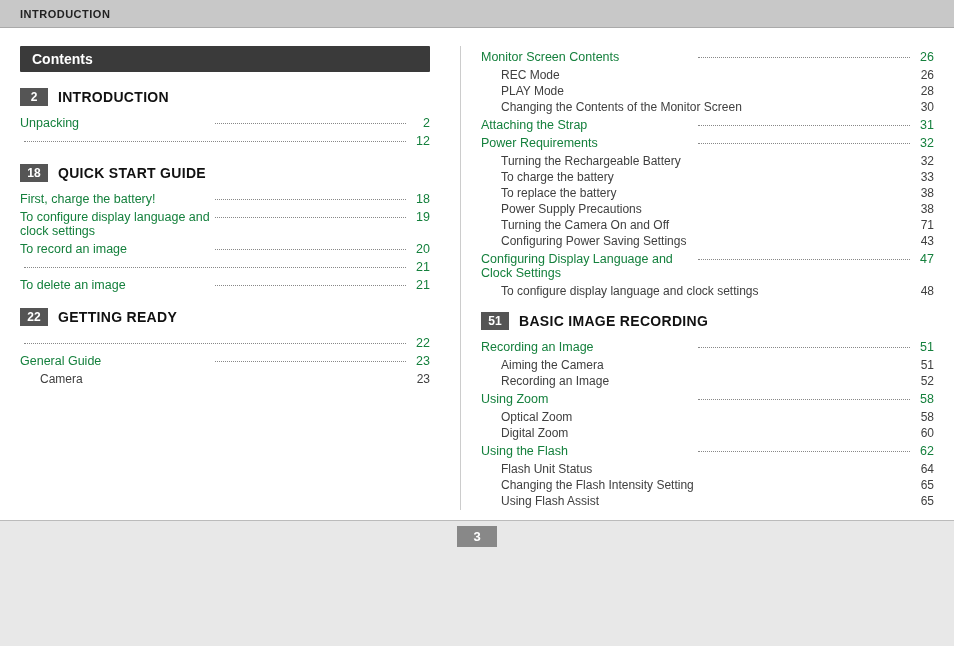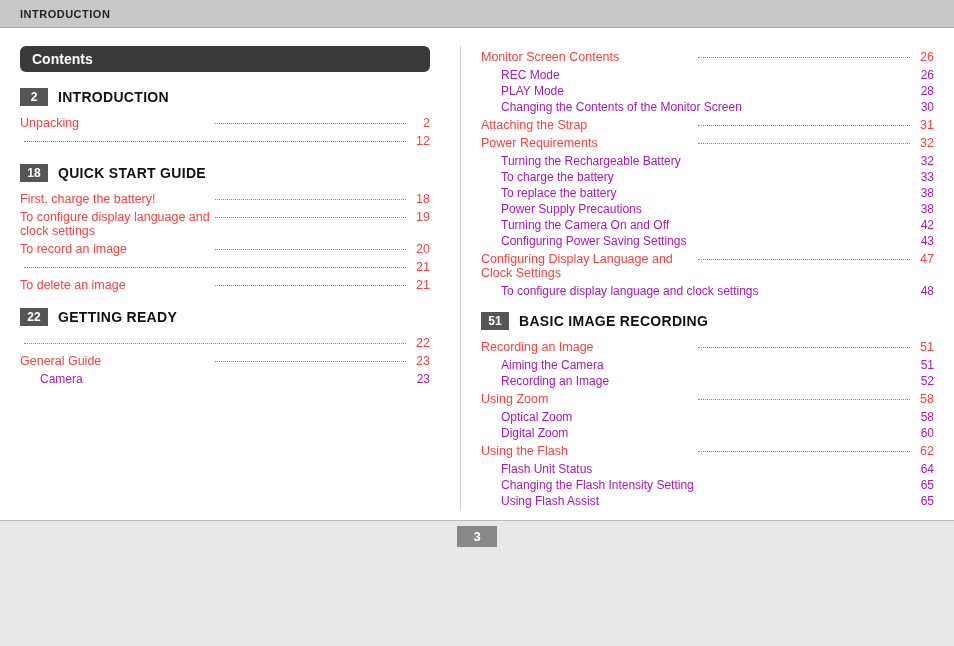--- a/index.html
+++ b/index.html
@@ -51,21 +51,21 @@
       flex: 1;
       padding-left: 10px;
     }
     .contents-header {
       background: #3a3a3a;
       color: white;
       font-size: 14px;
       font-weight: bold;
       padding: 5px 12px;
       margin-bottom: 16px;
-      border-radius: 6px;
+      border-radius: 1px;
     }
     .section-header {
       display: flex;
       align-items: center;
       margin-bottom: 10px;
       margin-top: 16px;
     }
     .section-num {
       background: #555;
       color: white;
@@ -81,21 +81,21 @@
       font-weight: bold;
       letter-spacing: 0.3px;
       color: #111;
     }
     .toc-entry {
       display: flex;
       justify-content: space-between;
       align-items: baseline;
       margin: 4px 0;
       font-size: 12.5px;
-      color: #ef4444;
+      color: #15803d;
     }
     .toc-entry .entry-title {
       flex: 1;
     }
     .toc-entry .dots {
       flex: 1;
       border-bottom: 1px dotted #888;
       margin: 0 4px;
       position: relative;
       top: -3px;
@@ -104,21 +104,21 @@
     .toc-entry .page-num {
       min-width: 20px;
       text-align: right;
     }
     .sub-entry {
       display: flex;
       justify-content: space-between;
       align-items: baseline;
       margin: 2px 0 2px 20px;
       font-size: 12px;
-      color: #a21caf;
+      color: #404040;
     }
     .sub-entry .entry-title {
       flex: 1;
     }
     .sub-entry .page-num {
       min-width: 20px;
       text-align: right;
     }
     .bottom-bar {
       background: #e8e8e8;
@@ -256,21 +256,21 @@
       <div class="sub-entry">
         <span class="entry-title">To replace the battery</span>
         <span class="page-num">38</span>
       </div>
       <div class="sub-entry">
         <span class="entry-title">Power Supply Precautions</span>
         <span class="page-num">38</span>
       </div>
       <div class="sub-entry">
         <span class="entry-title">Turning the Camera On and Off</span>
-        <span class="page-num">42</span>
+        <span class="page-num">71</span>
       </div>
       <div class="sub-entry">
         <span class="entry-title">Configuring Power Saving Settings</span>
         <span class="page-num">43</span>
       </div>
 
 
       <div class="toc-entry">
         <span class="entry-title">Configuring Display Language and Clock Settings</span>
         <span class="dots" style="min-width:6px;"></span>

